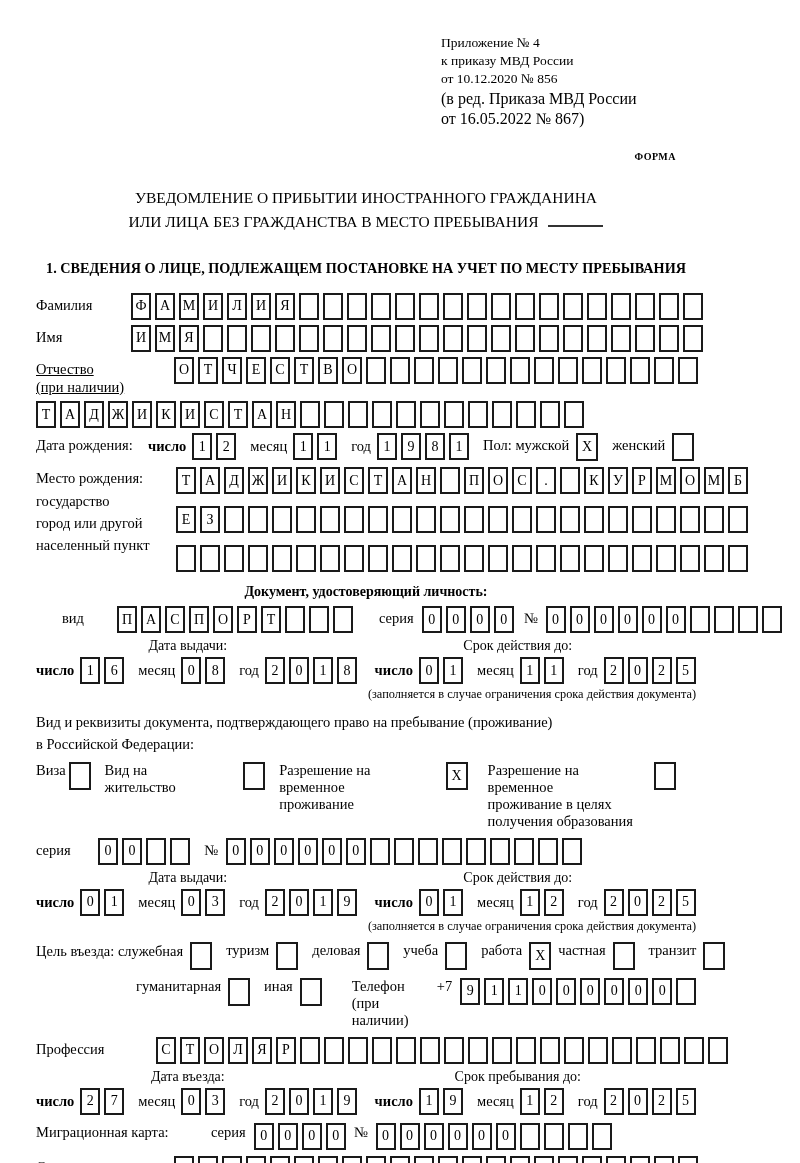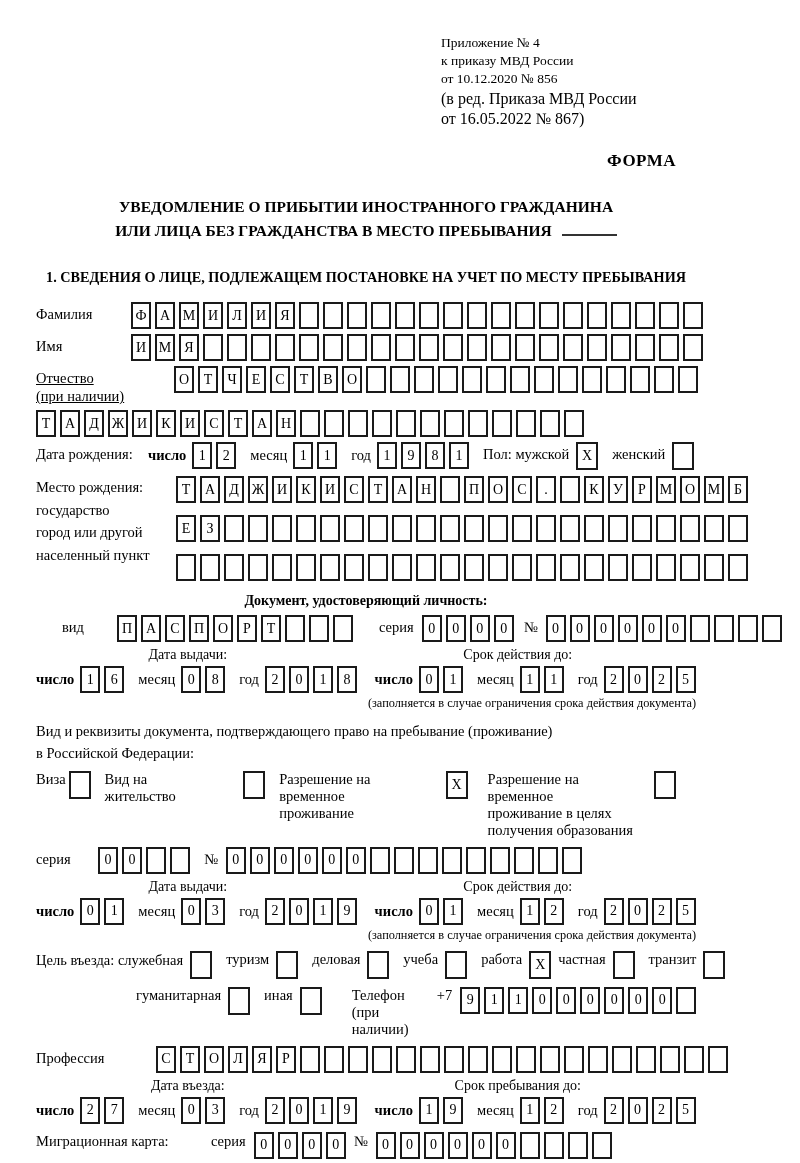--- a/index.html
+++ b/index.html
@@ -2,23 +2,23 @@
 <html><head>
 <meta charset="utf-8">
 <style>
   html,body{margin:0;padding:0;background:#fff;}
   body{width:800px;height:1163px;overflow:hidden;color:#000;
        font-family:"Liberation Serif","DejaVu Serif",serif;}
   .page{box-sizing:border-box;width:704px;height:1163px;padding:34px 8px 10px 36px;}
   
   .hdr{width:235px;margin-left:auto;margin-right:20px;font-size:13.5px;line-height:1.35;}
   .hdr-sub{font-size:16px;line-height:1.3;}
-  .forma{font-weight:bold;font-size:17px;text-align:right;margin-top:20px;letter-spacing:.5px;}
+  .forma{font-weight:bold;font-size:10px;text-align:right;margin-top:20px;letter-spacing:.5px;}
   
-  .title{text-align:center;font-weight:bold;font-size:15.5px;line-height:1.55;margin-top:22px;}
+  .title{text-align:center;font-weight:normal;font-size:15.5px;line-height:1.55;margin-top:22px;}
   .uline{display:inline-block;width:55px;border-bottom:2.5px solid #333;margin-left:10px;}
   .sect{font-weight:bold;font-size:14.2px;text-align:center;margin-top:26px;margin-bottom:16px;}
   
   .row{display:flex;align-items:flex-start;margin-bottom:5px;flex-wrap:nowrap;}
   .lab{font-size:14.5px;line-height:1.25;padding-top:3px;flex:none;}
   .w95{width:95px;}
   .w135{width:138px;text-decoration:underline;}
   .w118{width:118px;}
   .small2{display:block;}
   .cells{display:inline-flex;flex:none;}

